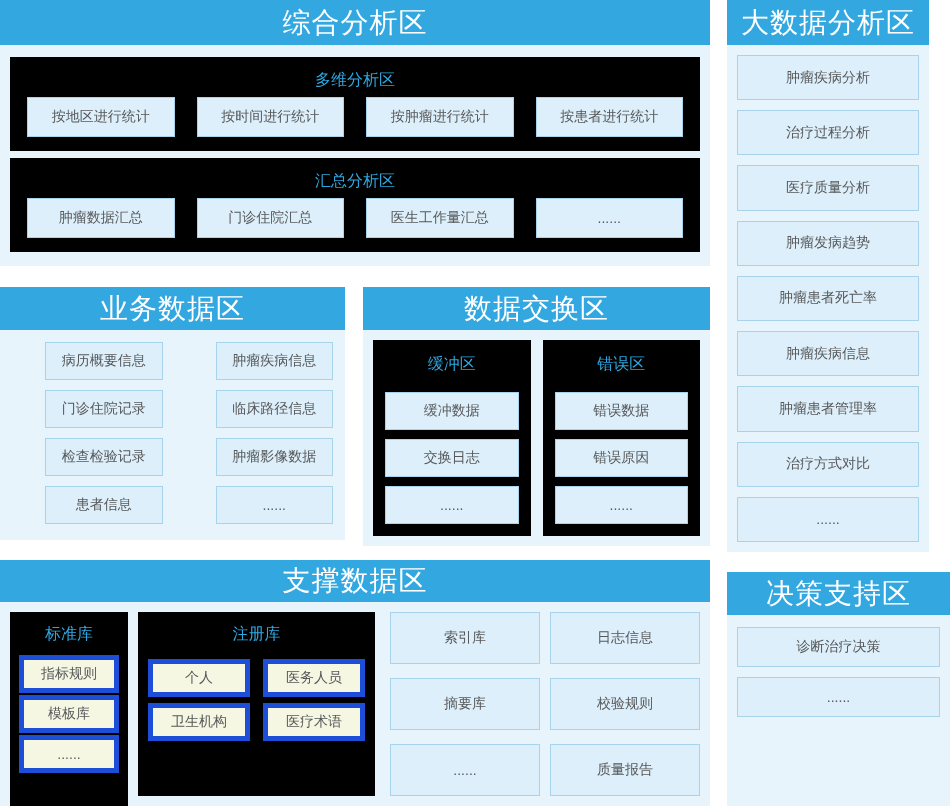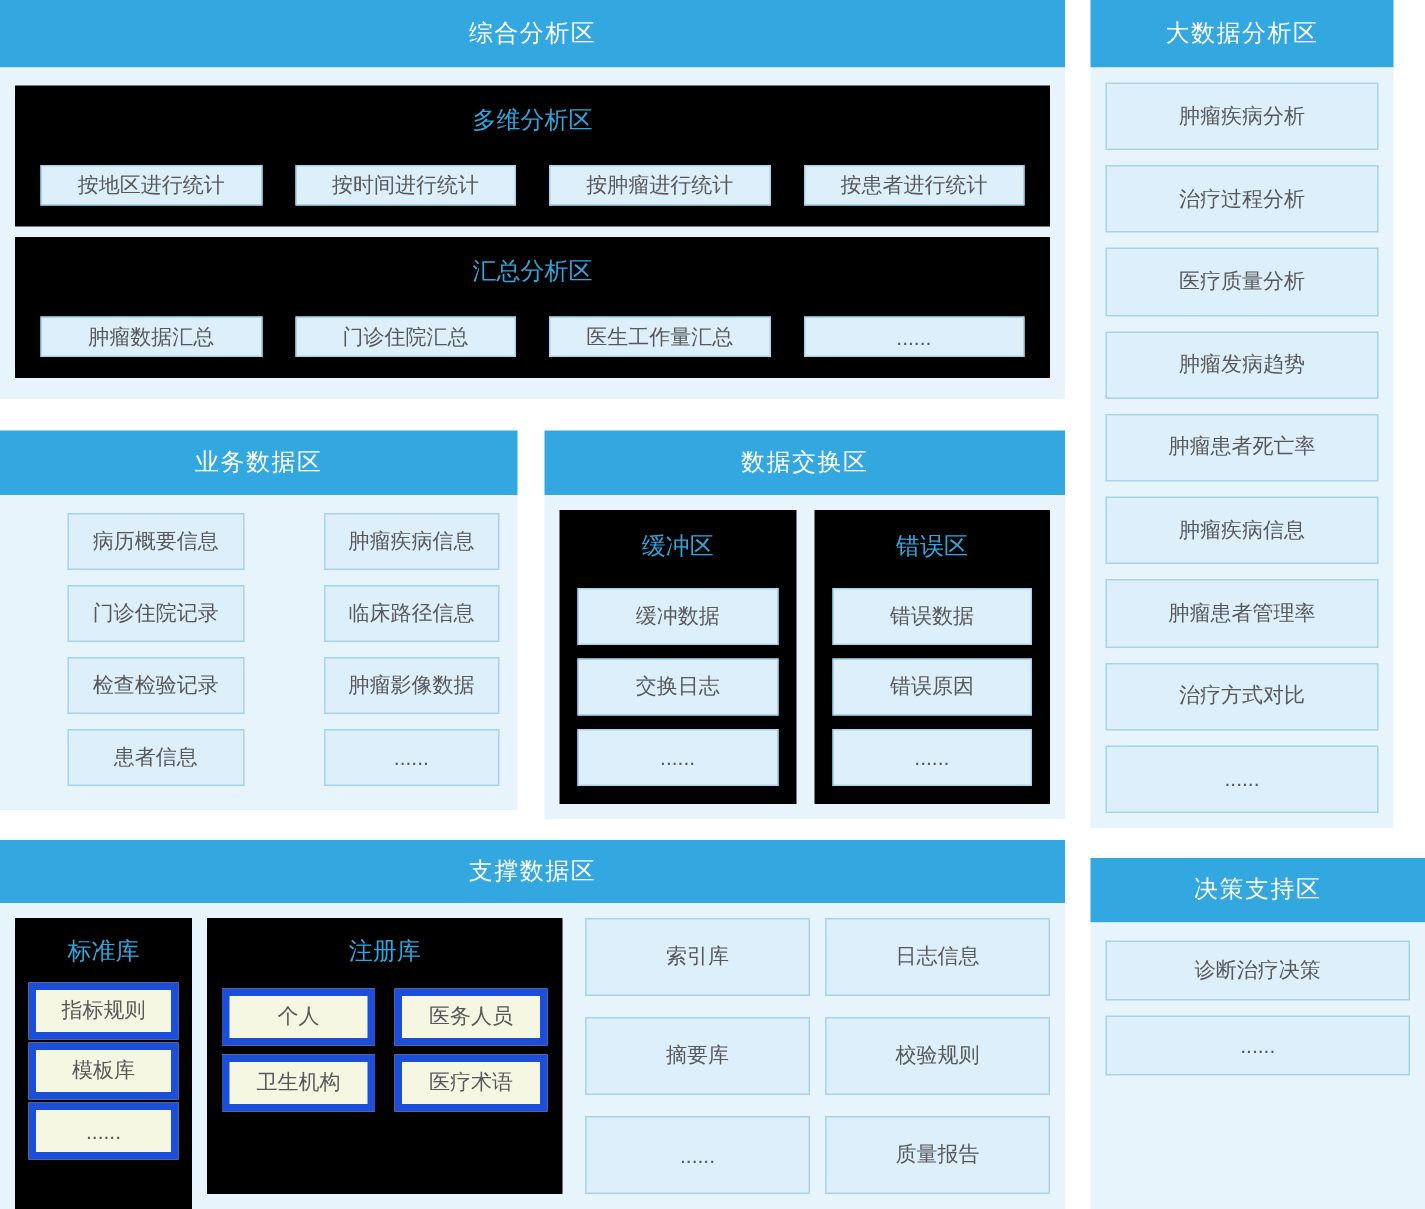--- a/index.html
+++ b/index.html
@@ -1,21 +1,21 @@
 <!DOCTYPE html>
 <html><head>
 <meta charset="utf-8">
 <style>
   * { margin:0; padding:0; box-sizing:border-box; }
   html,body { width:950px; height:806px; background:#ffffff; overflow:hidden; }
   body { font-family:"Liberation Sans","DejaVu Sans",sans-serif; position:relative; }
 
   .zone { position:absolute; display:flex; flex-direction:column; }
   .zone-header {
-    background:#32a7e0; color:#ffffff; font-size:16px; letter-spacing:1px;
+    background:#32a7e0; color:#ffffff; font-size:28px; letter-spacing:1px;
     display:flex; align-items:center; justify-content:center; flex:0 0 auto;
   }
   .zone-body { background:#e8f4fc; flex:1 1 auto; }
 
   
   .box {
     display:flex; align-items:center; justify-content:center;
     font-size:14px; color:#57585a; text-align:center;
   }
   .box.blue  { background:#ddeffa; border:1px solid #a8d3ec; }
@@ -30,21 +30,21 @@
   #zone-comprehensive .zone-body {
     display:flex; flex-direction:column; gap:7px; padding:12px 10px 14px;
   }
   #zone-comprehensive .white-panel {
     flex:1 1 0; display:flex; flex-direction:column; padding:13px 17px 14px;
   }
   .row4 {
     flex:1 1 auto; display:grid; grid-template-columns:repeat(4,1fr);
     column-gap:22px; align-content:end;
   }
-  .row4 .box { height:27px; }
+  .row4 .box { height:40px; }
 
   
   #zone-business { left:0; top:287px; width:345px; height:253px; }
   #zone-business .zone-header { height:43px; }
   #zone-business .zone-body {
     display:grid; grid-template-columns:repeat(2,1fr);
     column-gap:20px; row-gap:10px; padding:12px 12px 12px;
     align-content:start;
   }
   #zone-business .box { height:38px;margin-left:33px; }

